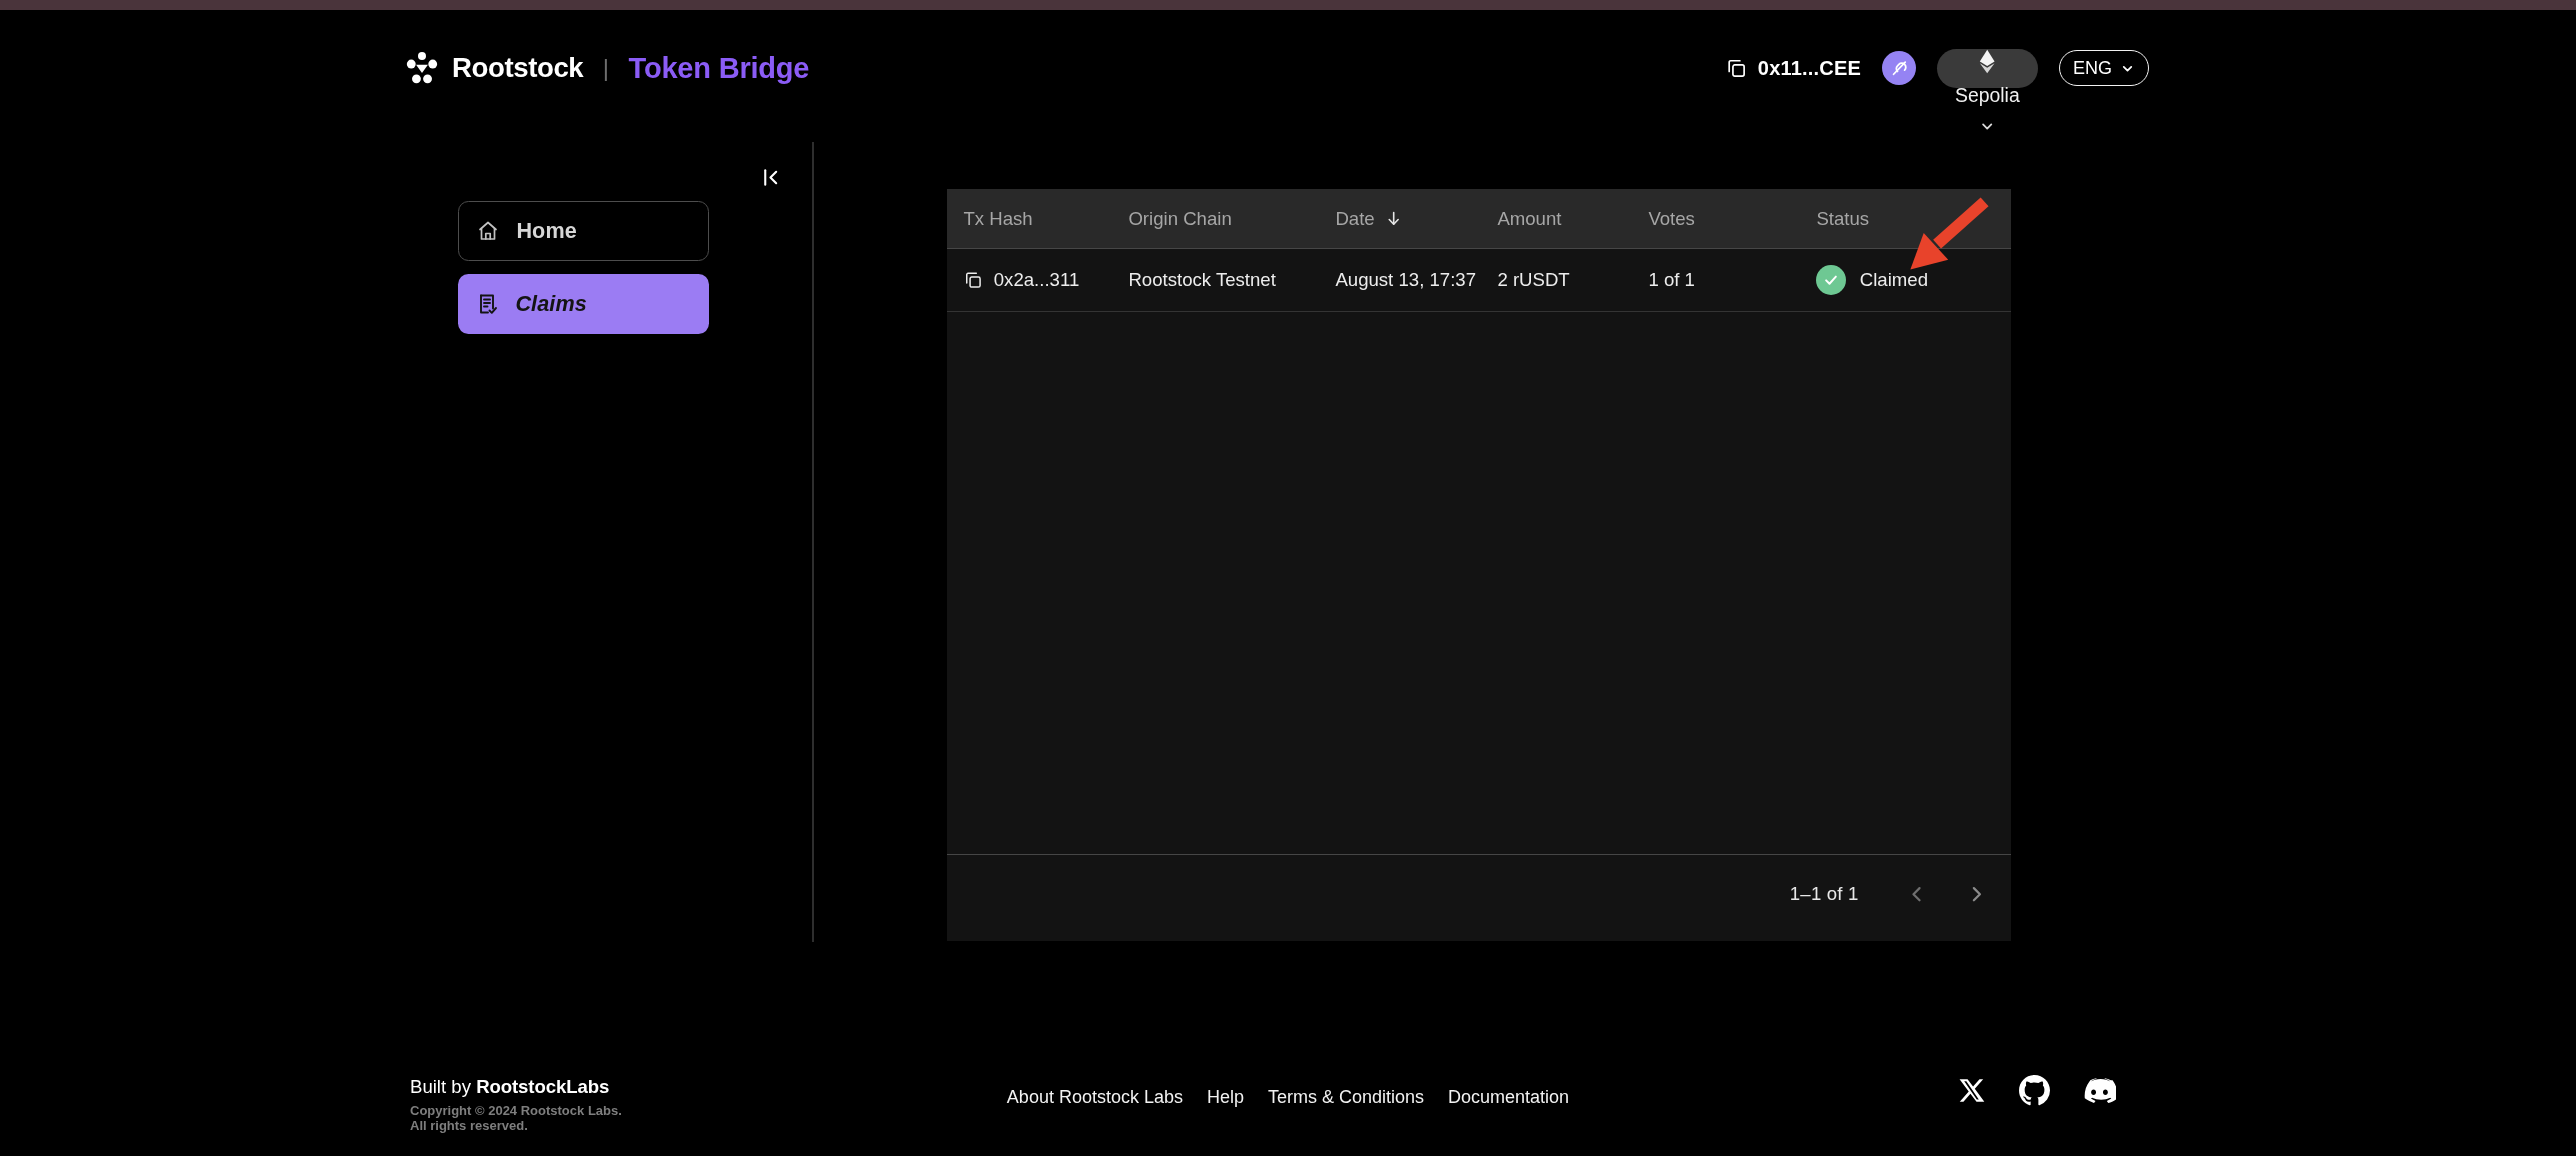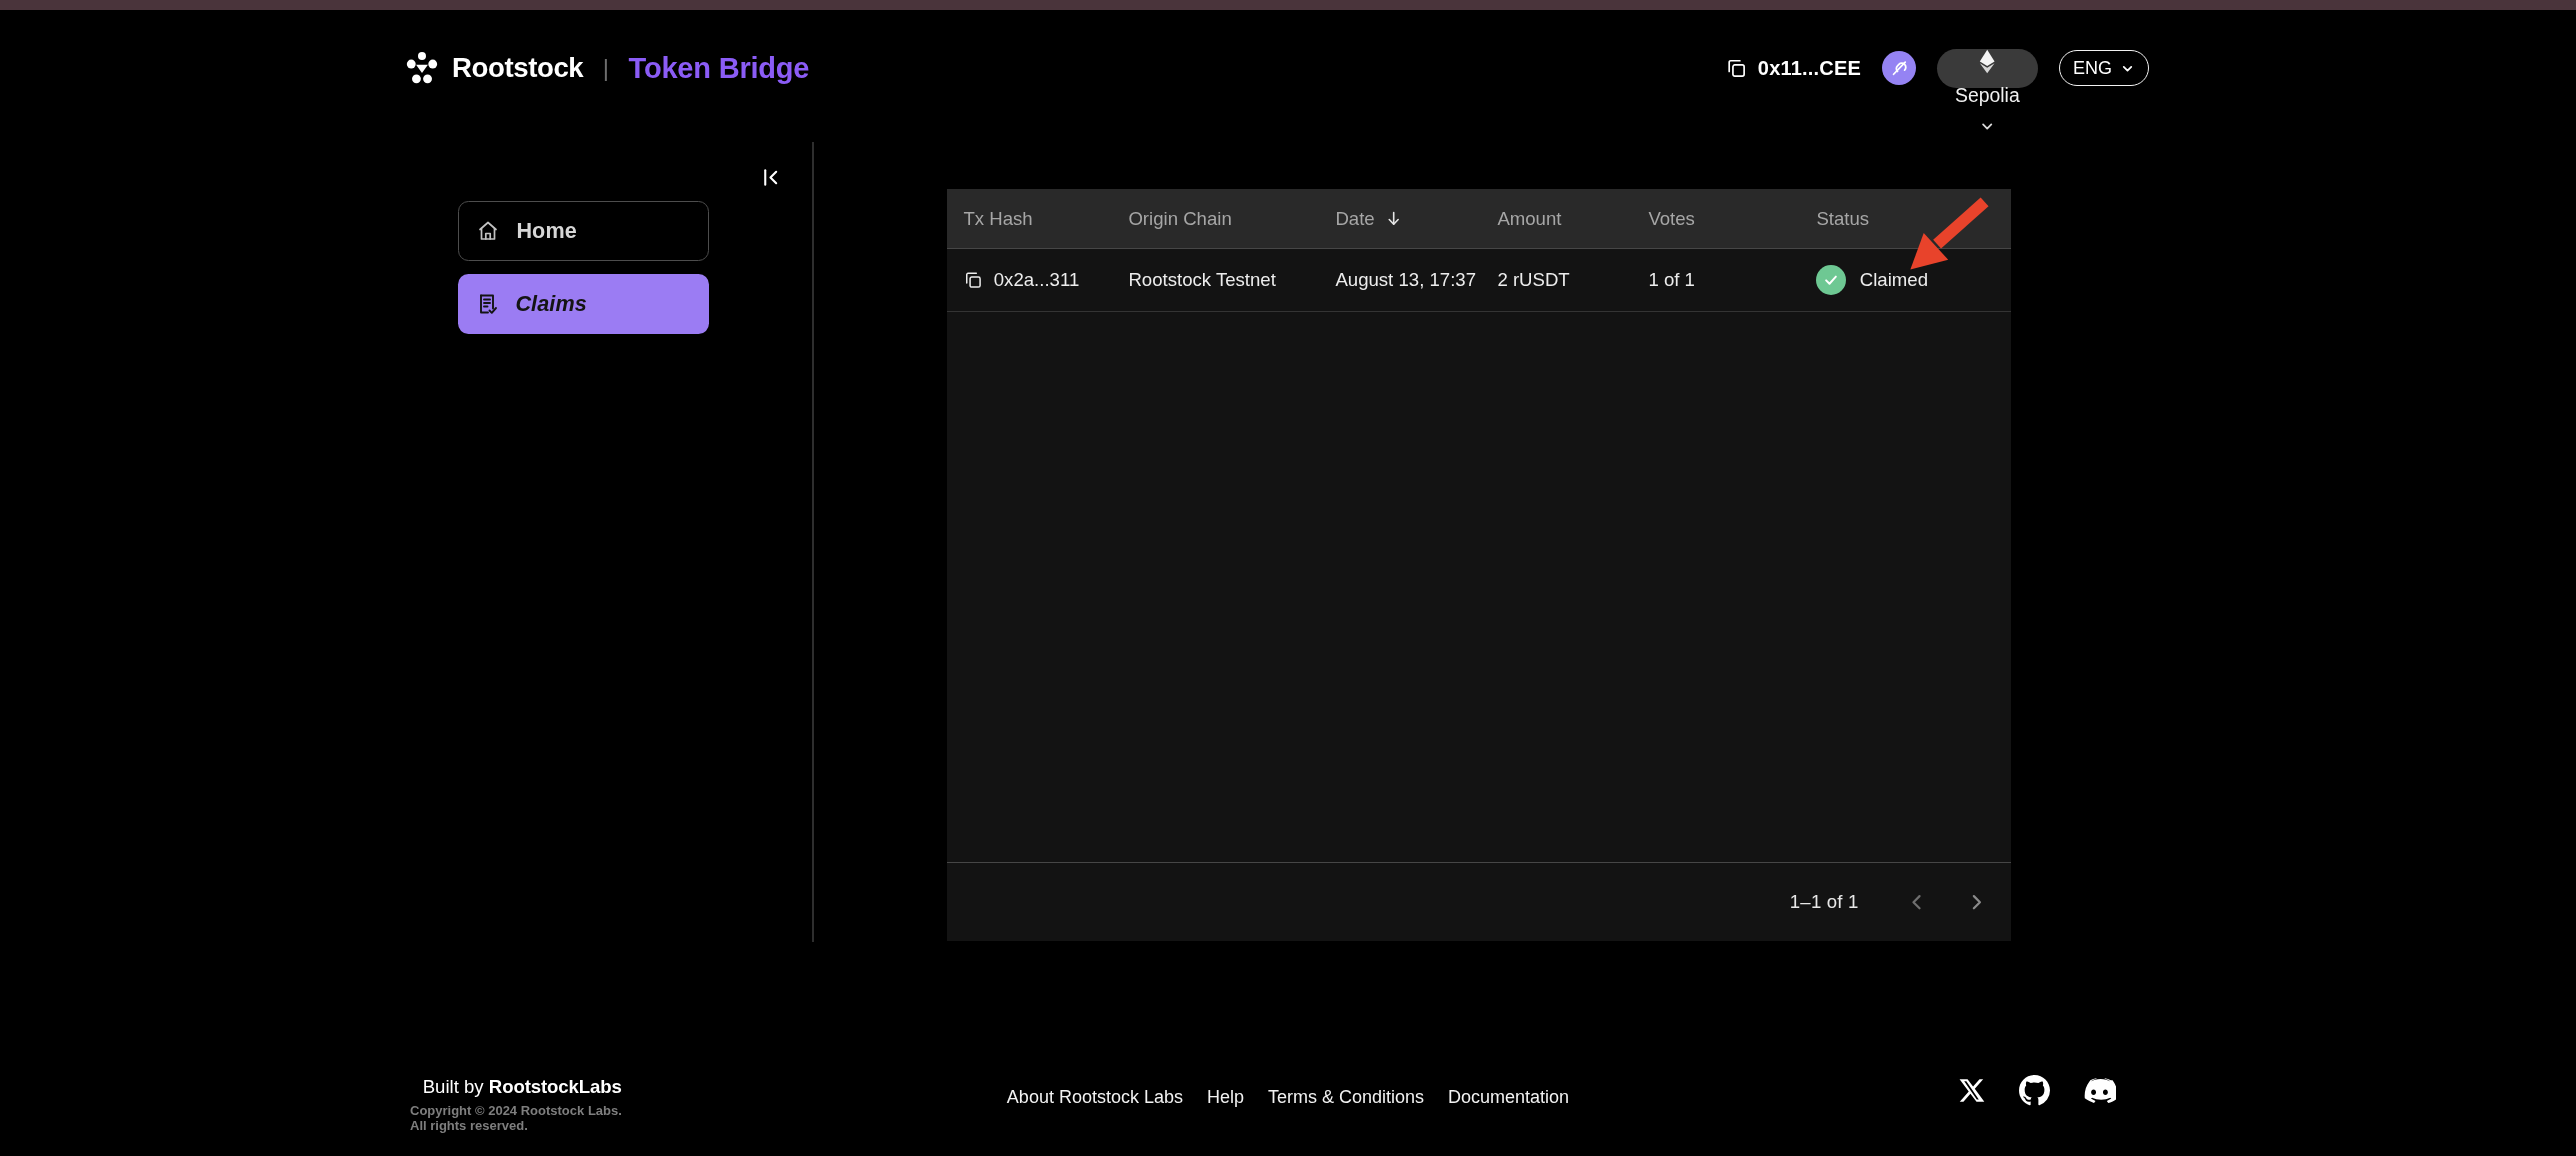--- a/index.html
+++ b/index.html
@@ -39,30 +39,30 @@
   .table-card{position:absolute;left:947px;top:189px;width:1064px;height:752px;background:#131313;}
   .thead{display:flex;align-items:center;height:60px;background:#292929;border-bottom:1.5px solid #464646;padding-left:16.4px;box-sizing:border-box;color:#a6a6a6;font-size:18.6px;}
   .trow{display:flex;align-items:center;height:63px;border-bottom:1.5px solid #343434;padding-left:16.4px;box-sizing:border-box;color:#ededed;font-size:18.6px;}
   .col-1{width:165px;display:flex;align-items:center;gap:10.4px;}
   .col-2{width:207px;}
   .col-3{width:162px;display:flex;align-items:center;gap:9px;}
   .col-4{width:151px;}
   .col-5{width:168px;}
   .col-6{flex:1;display:flex;align-items:center;gap:13.4px;}
   .status-circle{width:30px;height:30px;border-radius:50%;background:#6ec893;display:flex;align-items:center;justify-content:center;}
-  .card-footer{position:absolute;left:0;bottom:0;width:100%;height:79px;border-top:1.5px solid #464646;display:flex;align-items:center;justify-content:flex-end;box-sizing:border-box;padding-right:22.4px;gap:34px;}
+  .card-footer{position:absolute;left:0;bottom:8px;width:100%;height:79px;border-top:1.5px solid #464646;display:flex;align-items:center;justify-content:flex-end;box-sizing:border-box;padding-right:22.4px;gap:34px;}
   .page-label{color:#e8e8e8;font-size:18.6px;letter-spacing:0.2px;margin-right:12px;}
   .page-chevron{width:25px;height:25px;cursor:pointer;display:flex;align-items:center;justify-content:center;}
 
   
   .annotation-arrow{position:absolute;left:1897px;top:192px;pointer-events:none;}
 
   
   .footer-left{position:absolute;left:410px;top:1076px;}
-  .built-by{color:#fff;font-size:18.6px;text-align:right;}
+  .built-by{color:#fff;font-size:18.6px;}
   .built-by b{font-weight:800;letter-spacing:-0.1px;}
   .copyright{color:#7e7e7e;font-size:13px;font-weight:700;line-height:15px;margin-top:4.5px;}
   .footer-links{position:absolute;left:50%;transform:translateX(-50%);top:1087px;display:flex;gap:24px;white-space:nowrap;}
   .footer-link{color:#f2f2f2;font-size:18px;cursor:pointer;}
   .footer-social{position:absolute;left:1959px;top:1075px;display:flex;align-items:center;gap:33px;}
   .social-btn{cursor:pointer;display:flex;align-items:center;justify-content:center;}
 </style>
 </head>
 <body>
 

